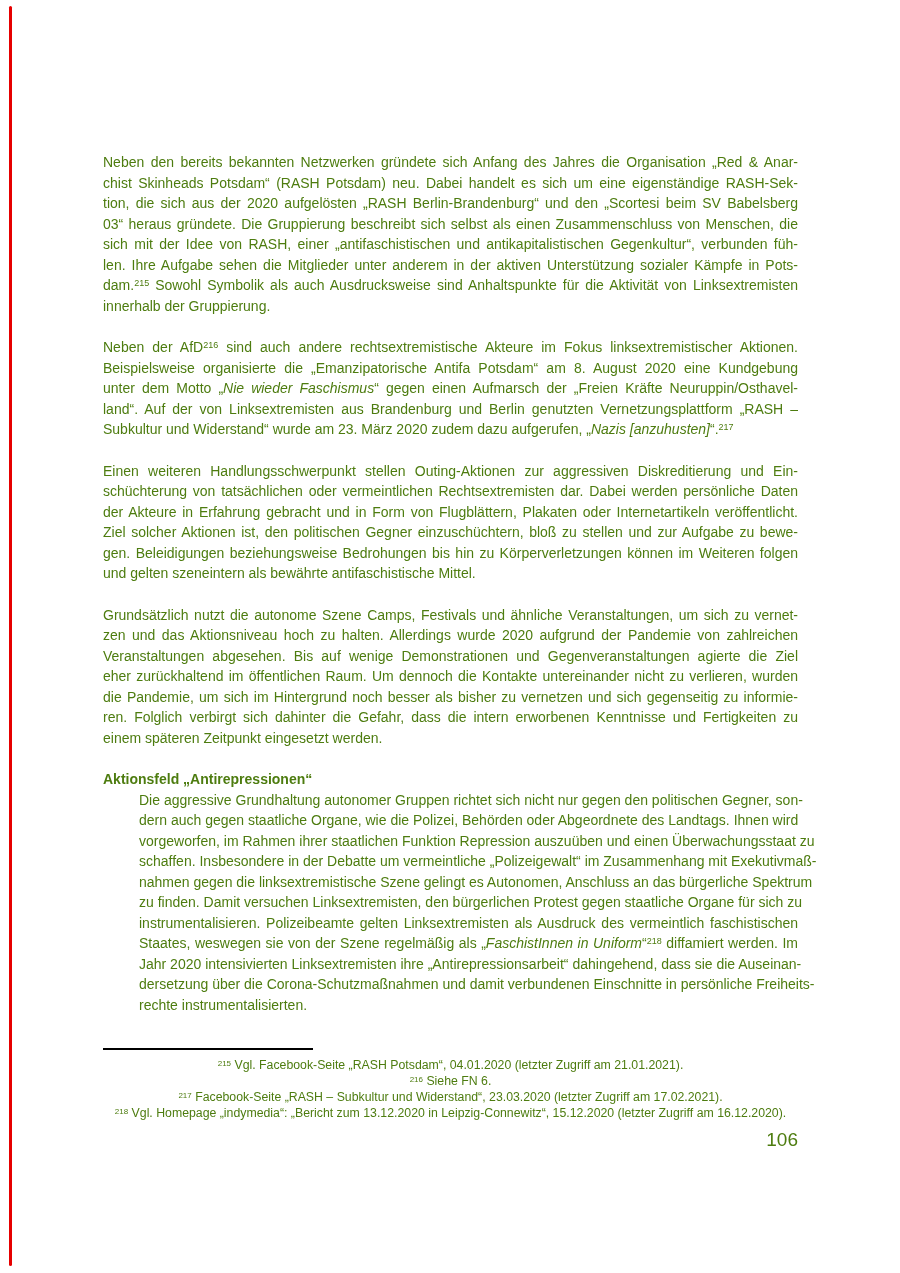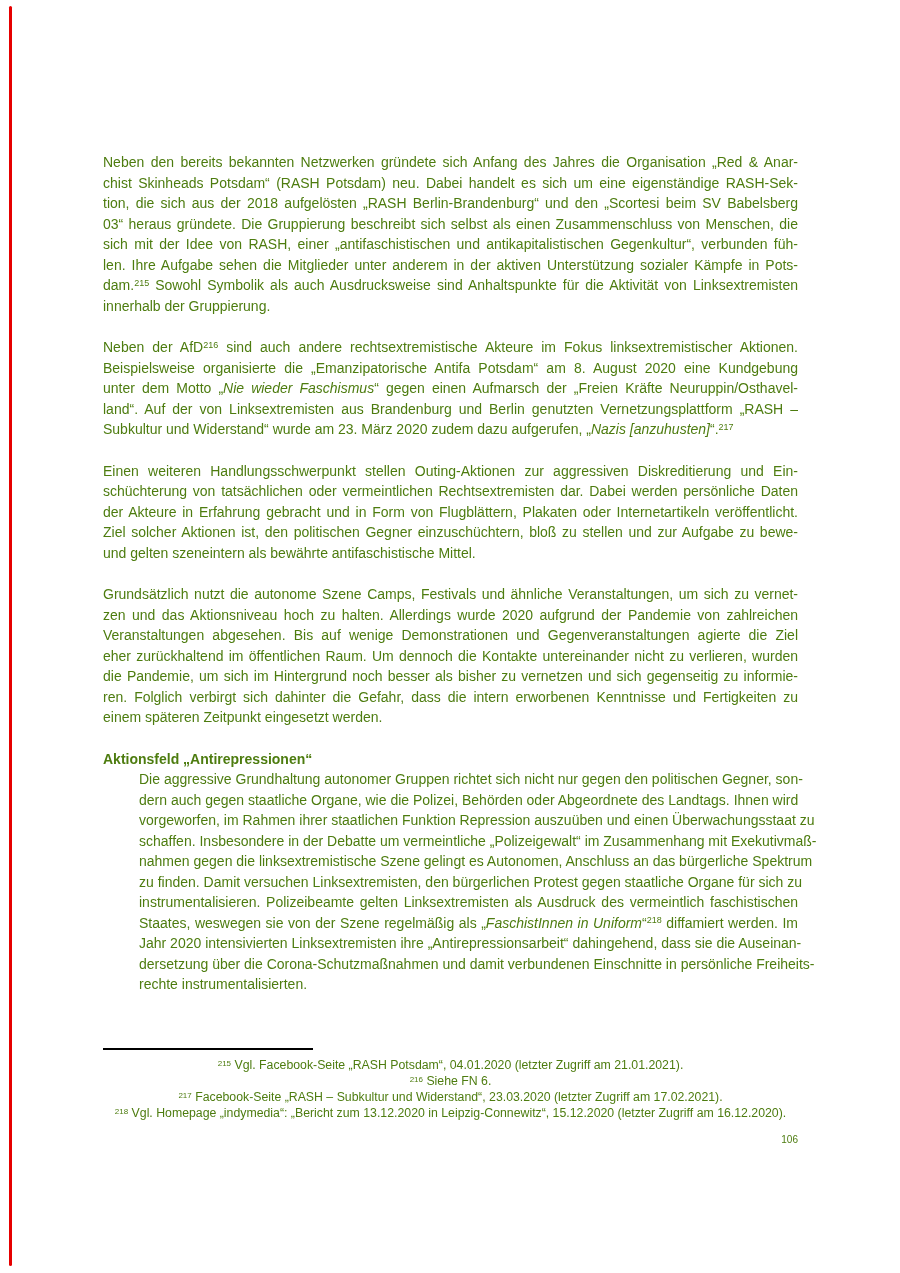--- a/index.html
+++ b/index.html
@@ -66,52 +66,53 @@
     white-space: nowrap;
     text-align: center;
   }
   .fn-line sup { font-size: 8px; top: -3.5px; }
   .page-number {
     position: absolute;
     left: 103px;
     top: 1130px;
     width: 695px;
     text-align: right;
-    font-size: 10px;
+    font-size: 19px;
     line-height: 20px;
   }
 </style>
 </head>
 <body>
 
 <div class="page" style="color: #4d7c0f; background: rgb(255, 255, 255); padding-left: 32px;">
   <div class="red-line" style="background: rgb(230, 0, 0);"></div>
   <div class="content">
       <div class="para">
         <div class="line">Neben den bereits bekannten Netzwerken gründete sich Anfang des Jahres die Organisation „Red &amp; Anar-</div>
         <div class="line">chist Skinheads Potsdam“ (RASH Potsdam) neu. Dabei handelt es sich um eine eigenständige RASH-Sek-</div>
-        <div class="line">tion, die sich aus der 2018 aufgelösten „RASH Berlin-Brandenburg“ und den „Scortesi beim SV Babelsberg</div>
+        <div class="line">tion, die sich aus der 2020 aufgelösten „RASH Berlin-Brandenburg“ und den „Scortesi beim SV Babelsberg</div>
         <div class="line">03“ heraus gründete. Die Gruppierung beschreibt sich selbst als einen Zusammenschluss von Menschen, die</div>
         <div class="line">sich mit der Idee von RASH, einer „antifaschistischen und antikapitalistischen Gegenkultur“, verbunden füh-</div>
         <div class="line">len. Ihre Aufgabe sehen die Mitglieder unter anderem in der aktiven Unterstützung sozialer Kämpfe in Pots-</div>
         <div class="line"><span>dam.</span><sup>215</sup><span> Sowohl Symbolik als auch Ausdrucksweise sind Anhaltspunkte für die Aktivität von Linksextremisten</span></div>
         <div class="line last">innerhalb der Gruppierung.</div>
       </div>
       <div class="para">
         <div class="line"><span>Neben der AfD</span><sup>216</sup><span> sind auch andere rechtsextremistische Akteure im Fokus linksextremistischer Aktionen.</span></div>
         <div class="line">Beispielsweise organisierte die „Emanzipatorische Antifa Potsdam“ am 8. August 2020 eine Kundgebung</div>
         <div class="line"><span>unter dem Motto „</span><span class="it">Nie wieder Faschismus</span><span>“ gegen einen Aufmarsch der „Freien Kräfte Neuruppin/Osthavel-</span></div>
         <div class="line">land“. Auf der von Linksextremisten aus Brandenburg und Berlin genutzten Vernetzungsplattform „RASH –</div>
         <div class="line last"><span>Subkultur und Widerstand“ wurde am 23. März 2020 zudem dazu aufgerufen, „</span><span class="it">Nazis [anzuhusten]</span><span>“.</span><sup>217</sup></div>
       </div>
       <div class="para">
         <div class="line">Einen weiteren Handlungsschwerpunkt stellen Outing-Aktionen zur aggressiven Diskreditierung und Ein-</div>
         <div class="line">schüchterung von tatsächlichen oder vermeintlichen Rechtsextremisten dar. Dabei werden persönliche Daten</div>
         <div class="line">der Akteure in Erfahrung gebracht und in Form von Flugblättern, Plakaten oder Internetartikeln veröffentlicht.</div>
         <div class="line">Ziel solcher Aktionen ist, den politischen Gegner einzuschüchtern, bloß zu stellen und zur Aufgabe zu bewe-</div>
+        <div class="line">gen. Beleidigungen beziehungsweise Bedrohungen bis hin zu Körperverletzungen können im Weiteren folgen</div>
         <div class="line last">und gelten szeneintern als bewährte antifaschistische Mittel.</div>
       </div>
       <div class="para">
         <div class="line">Grundsätzlich nutzt die autonome Szene Camps, Festivals und ähnliche Veranstaltungen, um sich zu vernet-</div>
         <div class="line">zen und das Aktionsniveau hoch zu halten. Allerdings wurde 2020 aufgrund der Pandemie von zahlreichen</div>
         <div class="line">Veranstaltungen abgesehen. Bis auf wenige Demonstrationen und Gegenveranstaltungen agierte die Ziel</div>
         <div class="line">eher zurückhaltend im öffentlichen Raum. Um dennoch die Kontakte untereinander nicht zu verlieren, wurden</div>
         <div class="line">die Pandemie, um sich im Hintergrund noch besser als bisher zu vernetzen und sich gegenseitig zu informie-</div>
         <div class="line">ren. Folglich verbirgt sich dahinter die Gefahr, dass die intern erworbenen Kenntnisse und Fertigkeiten zu</div>
         <div class="line last">einem späteren Zeitpunkt eingesetzt werden.</div>

